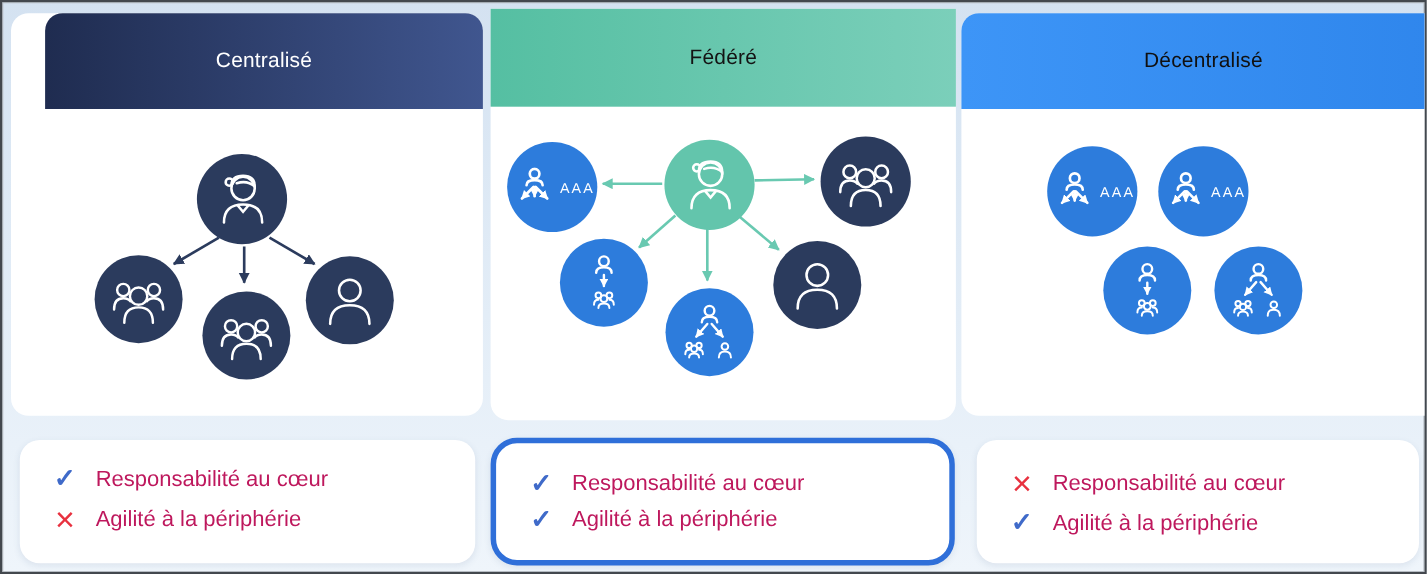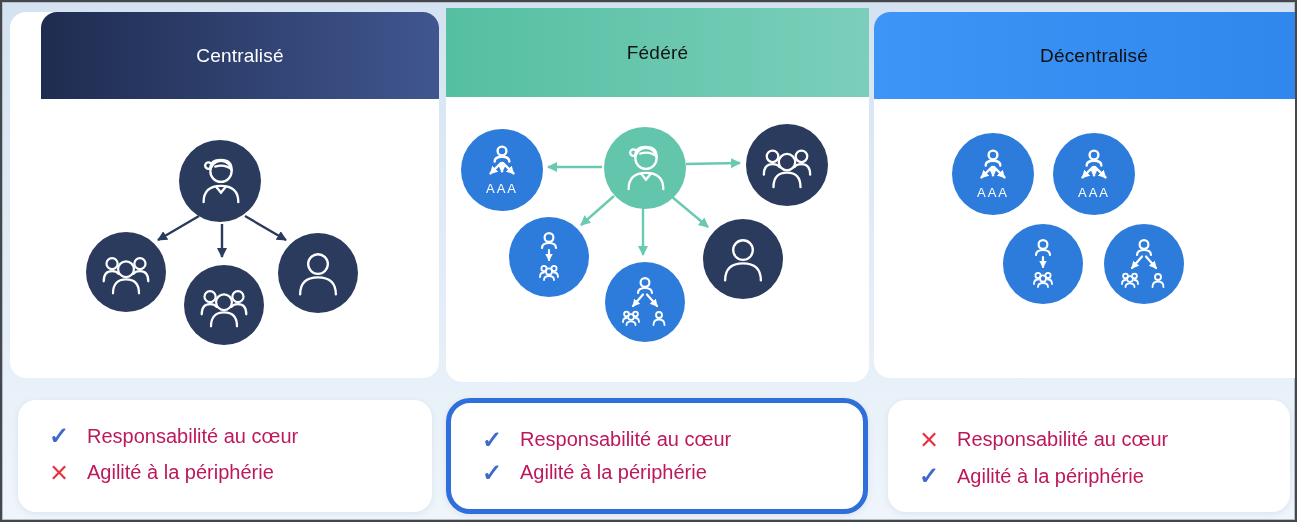--- a/index.html
+++ b/index.html
@@ -17,21 +17,21 @@
     display:flex; align-items:center; justify-content:center;
     font-size:19px; letter-spacing:.2px;
   }
   .card-centralise{left:8px; top:10px; width:429px; height:366px;}
   .card-centralise .header{background:linear-gradient(90deg,#1f2c50,#40568f); color:#ffffff; border-radius:16px 16px 0 0;margin-left:31px;}
   .card-federe{left:444px; top:6px; width:423px; height:374px; border-radius:0 0 16px 16px;}
   .card-federe .header{background:linear-gradient(90deg,#55bfa2,#7bcfba); color:#141414; height:89px; border-radius:0;}
   .card-decentralise{left:872px; top:10px; width:440px; height:366px;}
   .card-decentralise .header{background:linear-gradient(90deg,#3d95f7,#2f86ec); color:#101010; border-radius:16px 16px 0 0;}
 
-  .circle{position:absolute; border-radius:50%; display:flex; flex-direction:column; align-items:center; justify-content:center;}
+  .circle{position:absolute; border-radius:50%; display:flex; align-items:center; justify-content:center;}
   .navy{background:#2b3b5d;}
   .blue{background:#2d7cdc;}
   .teal{background:#63c5ac;}
   .circle svg{display:block;}
   .aaa{color:#ffffff; font-size:13px; letter-spacing:2px; line-height:1; margin-top:1px;}
 
   .arrows{position:absolute; left:0; top:0; pointer-events:none;}
 
   .traits{
     position:absolute; background:#ffffff; border-radius:18px;

